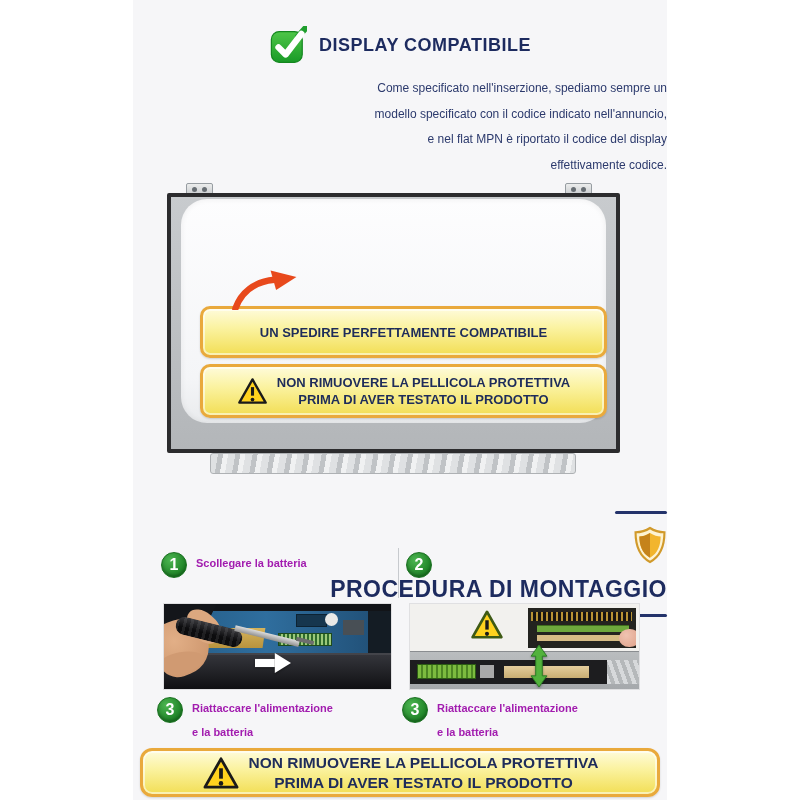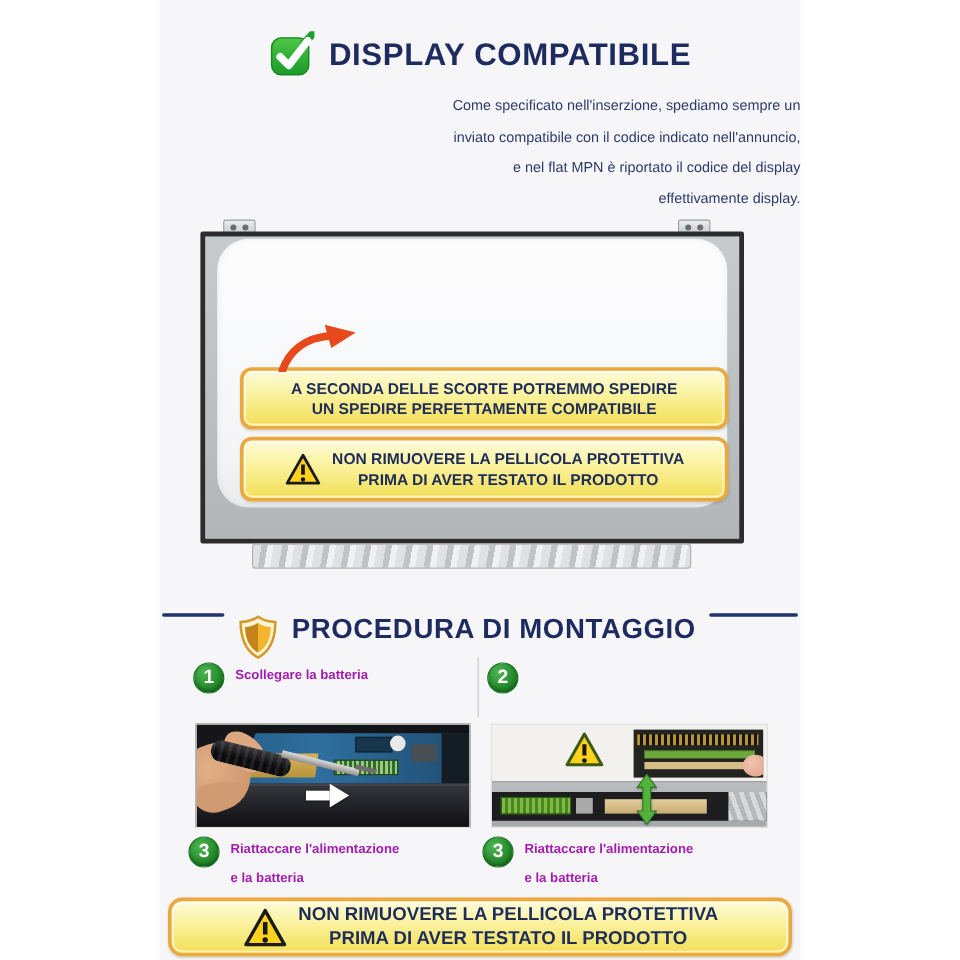--- a/index.html
+++ b/index.html
@@ -11,21 +11,21 @@
   #column{
     position:absolute;left:133px;top:0;width:534px;height:800px;
     background:#f6f6f8;
   }
   
   .header-row{
     position:absolute;top:26px;left:0;width:100%;
     display:flex;align-items:center;justify-content:center;gap:12px;
   }
   .page-title{
-    font-size:26px;font-weight:bold;color:#1d2b5f;letter-spacing:.5px;
+    font-size:18px;font-weight:bold;color:#1d2b5f;letter-spacing:.5px;
   }
   
   .intro{
     position:absolute;top:76px;left:0;width:100%;text-align:right;
     color:#2c3a6d;font-size:12px;line-height:25.5px;font-weight:500;
   }
   
   .bracket{
     position:absolute;top:183px;width:27px;height:13px;border-radius:2px;
     background:linear-gradient(180deg,#eceded,#c9cccf);border:1px solid #979da2;
@@ -55,21 +55,21 @@
     display:flex;align-items:center;justify-content:center;gap:9px;padding:0 10px;
   }
   .banner-text{text-align:center;font-weight:bold;color:#1e2c5a;font-size:13px;line-height:17px;}
   #stock-banner{left:67px;top:306px;width:407px;height:52px;}
   #film-banner{left:67px;top:364px;width:407px;height:54px;}
   #footer-banner{left:7px;top:748px;width:520px;height:49px;border-radius:12px;}
   #footer-banner .banner-text{font-size:15.5px;line-height:19.5px;}
   
   .proc-head{
     position:absolute;top:511px;left:0;width:100%;
-    display:flex;align-items:flex-start;justify-content:center;gap:11px;
+    display:flex;align-items:flex-end;justify-content:center;gap:11px;flex-direction:column;
   }
   .rule{height:3px;background:#24336b;border-radius:2px;}
   .rule.left{width:52px;} .rule.right{width:74px;}
   .proc-title{font-size:23px;font-weight:bold;color:#1d2b5f;letter-spacing:.5px;}
   
   .step{position:absolute;display:flex;gap:9px;align-items:flex-start;}
   .step-num{
     width:26px;height:26px;border-radius:50%;flex:0 0 26px;margin-top:1px;
     background:radial-gradient(circle at 35% 30%,#4cb551,#1e8226 70%,#176a1d);
     border:1px solid #18701f;color:#fff;font-weight:bold;font-size:16px;
@@ -152,23 +152,23 @@
           <rect x="3" y="7" width="39" height="39" rx="10" fill="url(#gchk)" stroke="#14871f" stroke-width="1.5"></rect>
           <path d="M37 13 L46 3" stroke="#1f9e2e" stroke-width="8" stroke-linecap="round" fill="none"></path>
           <path d="M12 27 L21 36 L41 10" stroke="#ffffff" stroke-width="8" stroke-linecap="round" stroke-linejoin="round" fill="none"></path>
         </svg>
       </span>
       <span class="page-title">DISPLAY COMPATIBILE</span>
     </div>
 
     <div class="intro">
       <div>Come specificato nell'inserzione, spediamo sempre un</div>
-      <div>inviato compatibile con il codice indicato nell'annuncio,</div>
+      <div>modello specificato con il codice indicato nell'annuncio,</div>
       <div>e nel flat MPN è riportato il codice del display</div>
-      <div>effettivamente display.</div>
+      <div>effettivamente codice.</div>
     </div>
 
     <div class="bracket" style="left:53px;">
       <span class="hole" style="left:5px;"></span>
         <span class="hole" style="left:15px;"></span>
     </div>
     <div class="bracket" style="left:432px;">
       <span class="hole" style="left:5px;"></span>
         <span class="hole" style="left:15px;"></span>
     </div>
@@ -179,21 +179,20 @@
 
     <span class="red-arrow">
       <svg width="74" height="40" viewBox="0 0 80 42">
         <path d="M8 41 C14 24 28 12 50 10" stroke="#e8491c" stroke-width="7" fill="none" stroke-linecap="round"></path>
         <polygon points="46,0 74,7 52,21" fill="#e8491c"></polygon>
       </svg>
     </span>
 
     <div class="banner" id="stock-banner">
       <div class="banner-text">
-        <div>A SECONDA DELLE SCORTE POTREMMO SPEDIRE</div>
         <div>UN SPEDIRE PERFETTAMENTE COMPATIBILE</div>
       </div>
     </div>
 
     <div class="banner" id="film-banner">
       <span style="display:inline-flex;flex:0 0 auto;">
         <svg width="31" height="28" viewBox="0 0 40 36">
           <path d="M20 3 L37 33 L3 33 Z" fill="#ffd21e" stroke="#1a1a1a" stroke-width="3" stroke-linejoin="round"></path>
           <line x1="20" y1="13" x2="20" y2="24" stroke="#1a1a1a" stroke-width="4"></line>
           <circle cx="20" cy="29" r="2.4" fill="#1a1a1a"></circle>

